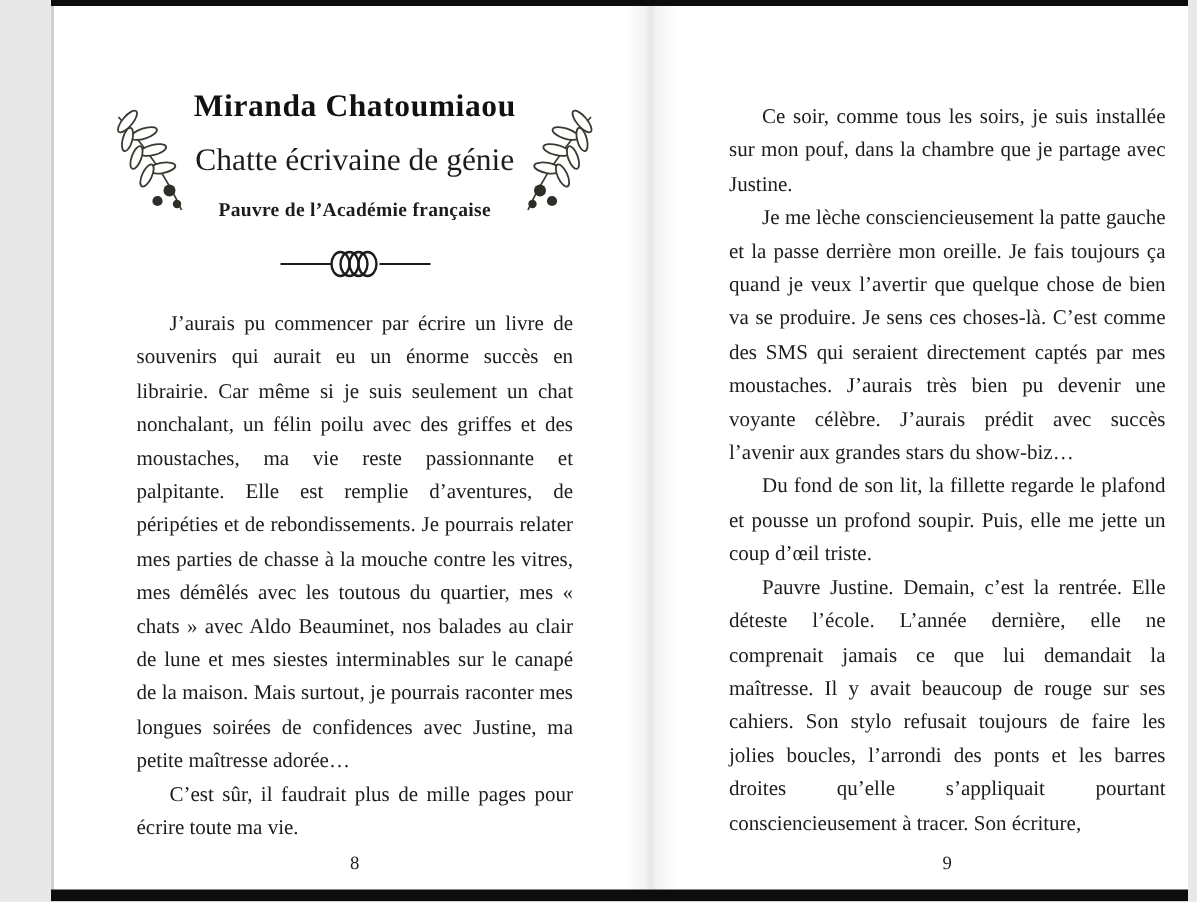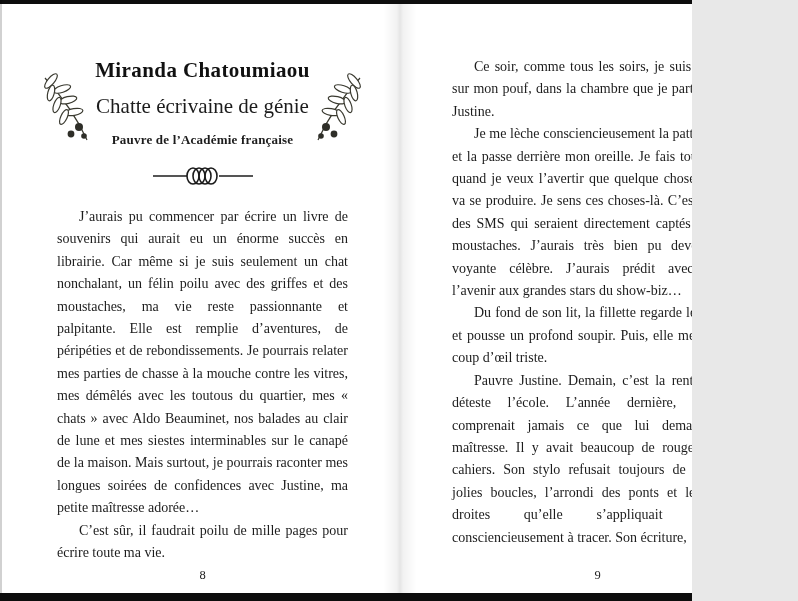--- a/index.html
+++ b/index.html
@@ -3,25 +3,26 @@
 <meta charset="utf-8">
 <style>
   html, body {
     margin: 0;
     padding: 0;
     background: #e8e8e8;
     font-family: "Liberation Serif", "DejaVu Serif", serif;
   }
   .scan {
     position: relative;
-    width: 692px;
+    width: 758px;
     height: 601px;
     background: #ffffff;
     overflow: hidden;
     color: #1c1c1c;
+    margin-left: 34px;
   }
   .edge-top {
     position: absolute; top: 0; left: 0; right: 0; height: 4px;
     background: #0d0d0d;
   }
   .edge-bottom {
     position: absolute; bottom: 0; left: 0; right: 0; height: 8px;
     background: #0d0d0d;
   }
   .edge-left {
@@ -32,21 +33,21 @@
     position: absolute; top: 4px; bottom: 8px; left: 383px; width: 34px;
     background: linear-gradient(to right,
       rgba(0,0,0,0) 0%, rgba(0,0,0,0.05) 40%,
       rgba(0,0,0,0.10) 50%, rgba(0,0,0,0.05) 60%, rgba(0,0,0,0) 100%);
   }
   .page {
     position: absolute;
     width: 291px;
   }
   .page-left  { left: 57px;  top: 58px; }
-  .page-right { left: 452px; top: 56px; }
+  .page-right { left: 452px; top: 68px; }
 
   .chapter-header {
     position: relative;
     text-align: center;
   }
   .title-block h1 {
     margin: 0;
     font-size: 21px;
     font-weight: bold;
     letter-spacing: 0.4px;
@@ -161,21 +162,21 @@
             <ellipse cx="56" cy="13" rx="6" ry="8" stroke-width="1.6"></ellipse>
             <ellipse cx="62" cy="13" rx="6" ry="8" stroke-width="1.6"></ellipse>
             <ellipse cx="68" cy="13" rx="6" ry="8" stroke-width="1.6"></ellipse>
           </g>
         </svg>
       </div>
     </header>
 
     <div class="body-text">
       <p>J’aurais pu commencer par écrire un livre de souvenirs qui aurait eu un énorme succès en librairie. Car même si je suis seulement un chat nonchalant, un félin poilu avec des griffes et des moustaches, ma vie reste passionnante et palpitante. Elle est remplie d’aventures, de péripéties et de rebondissements. Je pourrais relater mes parties de chasse à la mouche contre les vitres, mes démêlés avec les toutous du quartier, mes « chats » avec Aldo Beauminet, nos balades au clair de lune et mes siestes interminables sur le canapé de la maison. Mais surtout, je pourrais raconter mes longues soirées de confidences avec Justine, ma petite maîtresse adorée…</p>
-      <p>C’est sûr, il faudrait poilu de mille pages pour écrire toute ma vie.</p>
+      <p>C’est sûr, il faudrait plus de mille pages pour écrire toute ma vie.</p>
     </div>
   </div>
 
   <div class="page page-right">
     <div class="body-text">
       <p>Ce soir, comme tous les soirs, je suis installée sur mon pouf, dans la chambre que je partage avec Justine.</p>
       <p>Je me lèche consciencieusement la patte gauche et la passe derrière mon oreille. Je fais toujours ça quand je veux l’avertir que quelque chose de bien va se produire. Je sens ces choses-là. C’est comme des SMS qui seraient directement captés par mes moustaches. J’aurais très bien pu devenir une voyante célèbre. J’aurais prédit avec succès l’avenir aux grandes stars du show-biz…</p>
       <p>Du fond de son lit, la fillette regarde le plafond et pousse un profond soupir. Puis, elle me jette un coup d’œil triste.</p>
       <p>Pauvre Justine. Demain, c’est la rentrée. Elle déteste l’école. L’année dernière, elle ne comprenait jamais ce que lui demandait la maîtresse. Il y avait beaucoup de rouge sur ses cahiers. Son stylo refusait toujours de faire les jolies boucles, l’arrondi des ponts et les barres droites qu’elle s’appliquait pourtant consciencieusement à tracer. Son écriture,</p>
     </div>

